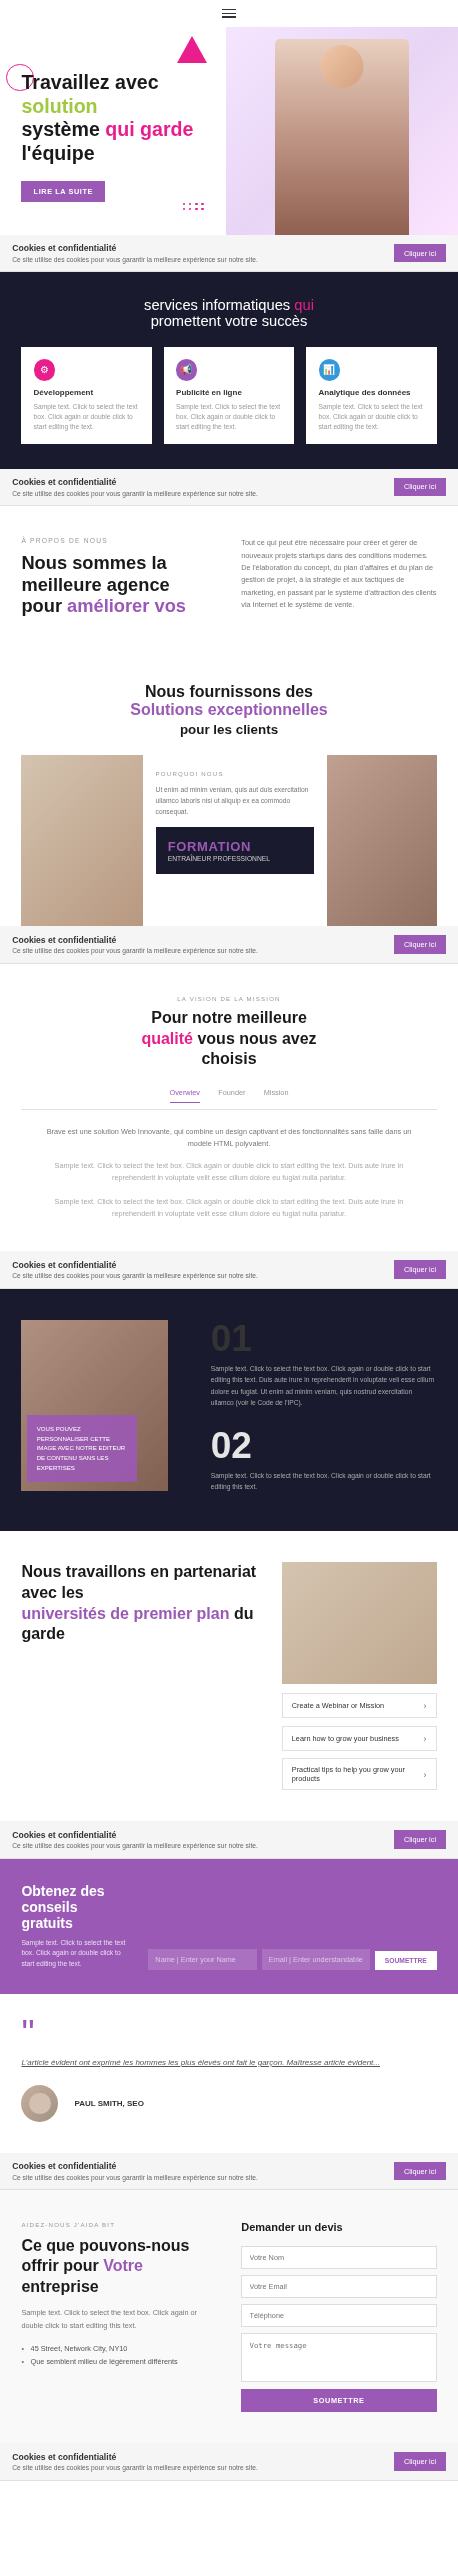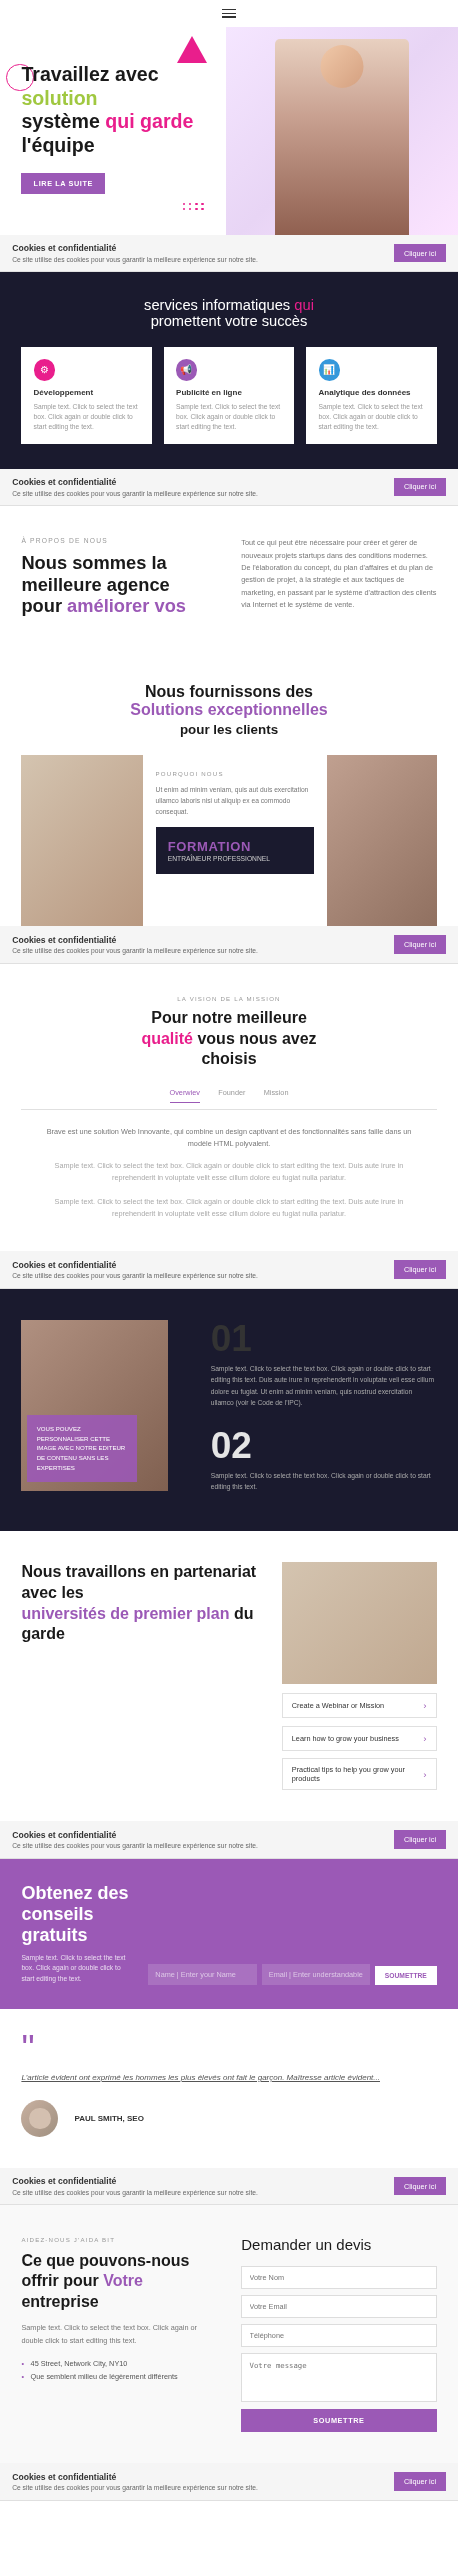--- a/index.html
+++ b/index.html
@@ -6,21 +6,21 @@
     body { font-family: Arial, sans-serif; width: 458px; background: #fff; overflow-x: hidden; }
 
     
     .hero {
       background: #fff;
       position: relative;
       min-height: 208px;
       overflow: hidden;
       padding: 24.5px 21.4px 24.5px 21.4px;
       display: flex;
-      align-items: flex-start;
+      align-items: center;
     }
     .hero-content { width: 208px; z-index: 2; position: relative; padding-top: 12.2px; }
     .hero h1 { font-size: 19.6px; font-weight: 700; color: #1a1a1a; line-height: 1.2; margin-bottom: 11px; }
     .hero-btn {
       display: inline-block;
       background: #9b59b6;
       color: #fff;
       padding: 6.1px 12.2px;
       font-size: 7.3px;
       font-weight: 700;
@@ -276,21 +276,21 @@
 
     
     .free-advice {
       background: #9b59b6;
       padding: 24.5px 21.4px;
       display: flex;
       gap: 18.3px;
       align-items: flex-end;
     }
     .free-advice-left { flex: 1; }
-    .free-advice-left h2 { font-size: 18px; font-weight: 700; color: #fff; margin-bottom: 6.1px; }
+    .free-advice-left h2 { font-size: 14px; font-weight: 700; color: #fff; margin-bottom: 6.1px; }
     .free-advice-left p { font-size: 6.7px; color: rgba(255,255,255,0.8); line-height: 1.6; }
     .free-advice-form { display: flex; gap: 4.9px; align-items: flex-end; flex: 1; }
     .free-advice-input {
       flex: 1;
       padding: 6.1px 7.3px;
       font-size: 7.3px;
       border: none;
       background: rgba(255,255,255,0.15);
       color: #fff;
     }
@@ -331,21 +331,21 @@
       gap: 24.5px;
     }
     .help-left { flex: 1; }
     .help-label { font-size: 6.1px; color: #999; text-transform: uppercase; letter-spacing: 1.2px; margin-bottom: 7.3px; }
     .help-left h2 { font-size: 16px; font-weight: 700; color: #1a1a1a; margin-bottom: 9.2px; line-height: 1.3; }
     .help-left p { font-size: 7.3px; color: #777; line-height: 1.7; margin-bottom: 9.2px; }
     .help-list { list-style: none; }
     .help-list li { font-size: 7.3px; color: #555; padding: 2.4px 0; padding-left: 9.2px; position: relative; }
     .help-list li::before { content: '•'; position: absolute; left: 0; color: #9b59b6; }
     .help-right { flex: 1; }
-    .help-right h3 { font-size: 15px; font-weight: 400; color: #1a1a1a; margin-bottom: 12.2px; }
+    .help-right h3 { font-size: 11px; font-weight: 700; color: #1a1a1a; margin-bottom: 12.2px; }
     .help-form { display: flex; flex-direction: column; gap: 6.1px; }
     .help-form input, .help-form textarea {
       padding: 6.1px 7.3px;
       font-size: 7.3px;
       border: 0.6px solid #ddd;
       background: #fff;
       color: #333;
       width: 100%;
     }
     .help-form textarea { height: 49px; resize: none; }

